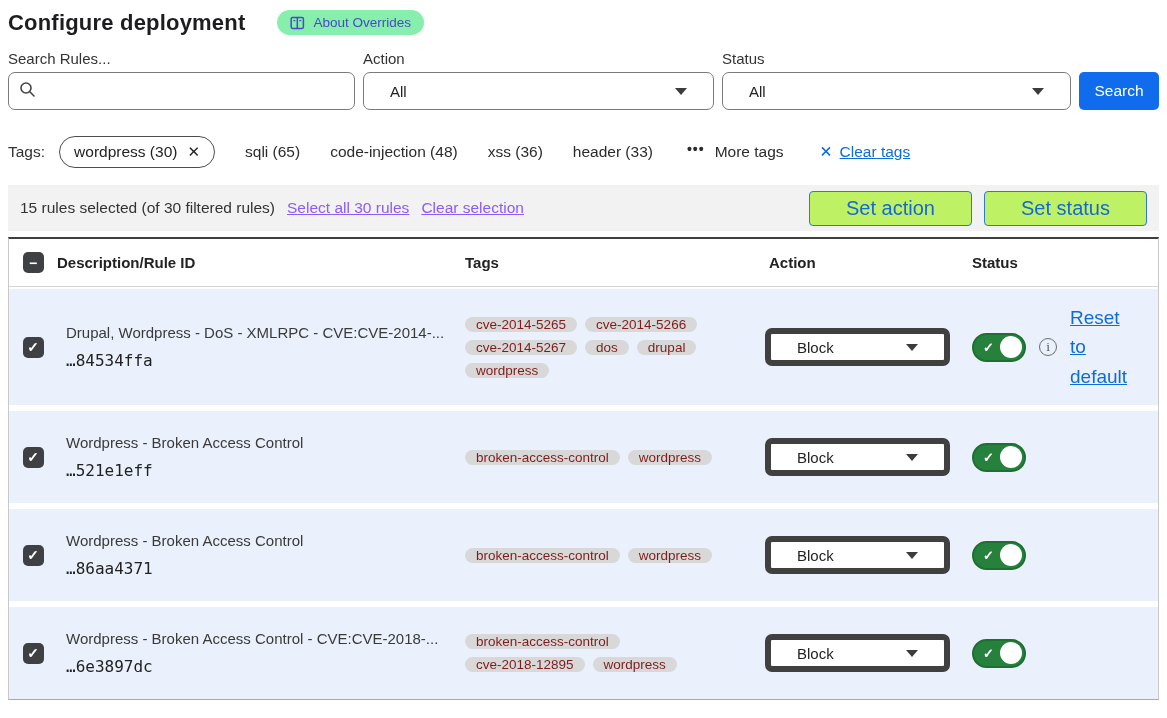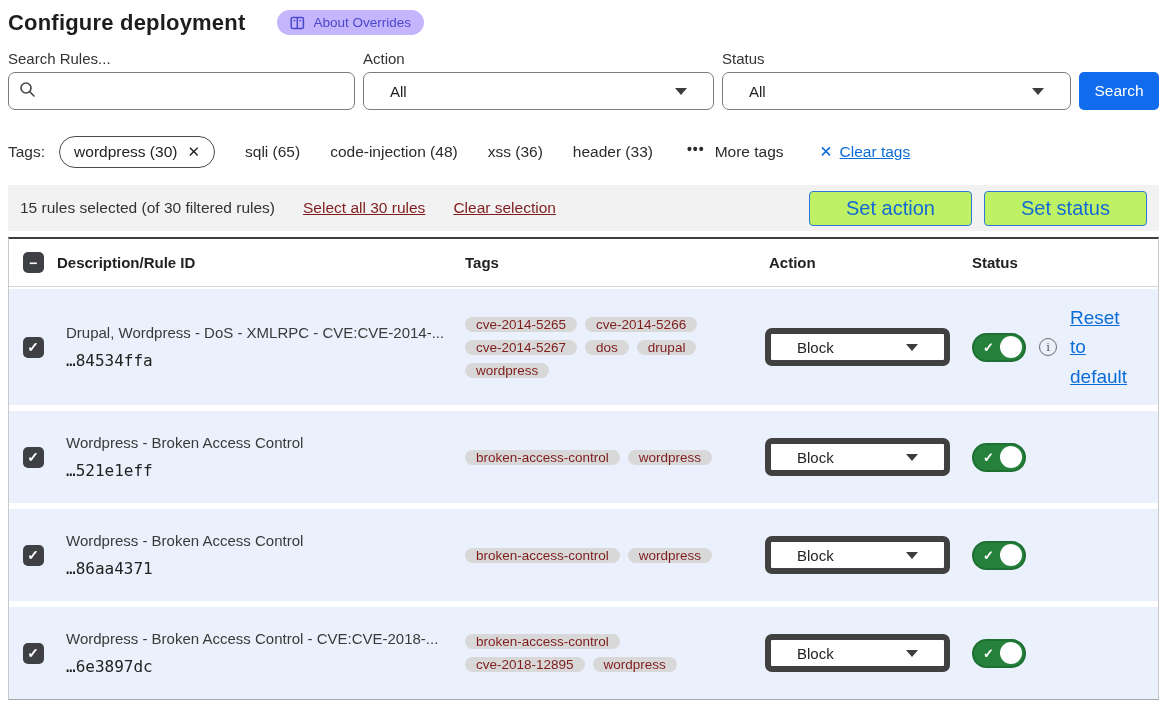--- a/index.html
+++ b/index.html
@@ -3,21 +3,21 @@
 <meta charset="utf-8">
 <style>
   * { margin:0; padding:0; box-sizing:border-box; }
   html,body { width:1167px; height:718px; overflow:hidden; background:#fff;
     font-family:"Liberation Sans", sans-serif; color:#333; }
   .page { padding:10px 8px 0 8px; }
 
   
   .page-header { display:flex; align-items:flex-start; gap:32px; }
   .page-title { font-size:22px; font-weight:700; color:#1d1d1f; letter-spacing:.2px; }
-  .about-badge { display:inline-flex; align-items:center; gap:8px; background:#c4b5fd;
+  .about-badge { display:inline-flex; align-items:center; gap:8px; background:#86efac;
     color:#4a48cc; border-radius:14px; padding:5px 13px; font-size:13.5px; cursor:pointer; }
   .about-badge svg { display:block; }
 
   
   .filters { display:flex; align-items:flex-end; gap:8px; margin-top:14px; }
   .filter-group { display:flex; flex-direction:column; gap:5px; }
   .filter-label { font-size:15px; color:#333; }
   .search-box { width:347px; height:38px; border:1px solid #7b7b7b; border-radius:7px;
     background:#fff; display:flex; align-items:center; padding:0 10px; gap:8px; }
   .search-box input { border:none; outline:none; flex:1; font-size:15px;
@@ -43,21 +43,21 @@
     color:#2b2b2b; cursor:pointer; }
   .dots { letter-spacing:1px; font-weight:700; font-size:14px; position:relative; top:-3px; }
   .clear-tags { display:inline-flex; align-items:center; gap:7px; margin-left:36px;
     color:#0d6dd8; cursor:pointer; }
   .clear-tags .link-text { text-decoration:underline; }
 
   
   .selection-bar { display:flex; align-items:center; margin-top:15px; height:46px;
     background:#f2f2f2; padding:0 12px 0 12px; font-size:15.5px; }
   .sel-summary { color:#333; }
-  .sel-link { color:#7f1d1d; text-decoration:underline; margin-left:28px; cursor:pointer; }
+  .sel-link { color:#8b5cf6; text-decoration:underline; margin-left:12px; cursor:pointer; }
   .sel-spacer { flex:1; }
   .sel-btn { width:163px; height:35px; background:#bef264; border:1px solid #2e79d8;
     border-radius:4px; color:#1468d6; font-size:20px; font-family:"Liberation Sans", sans-serif;
     cursor:pointer; margin-left:12px; }
 
   
   .rules-table { margin-top:6px; border-left:1px solid #c9c9c9; border-right:1px solid #c9c9c9;
     border-top:2px solid #3e3e3e; border-bottom:1px solid #a9a9a9; }
   .trow { display:grid; grid-template-columns:48px 408px 300px 200px 1fr; align-items:center; }
   .thead { height:48px; background:#fff; border-bottom:1px solid #d4d4d4; }

